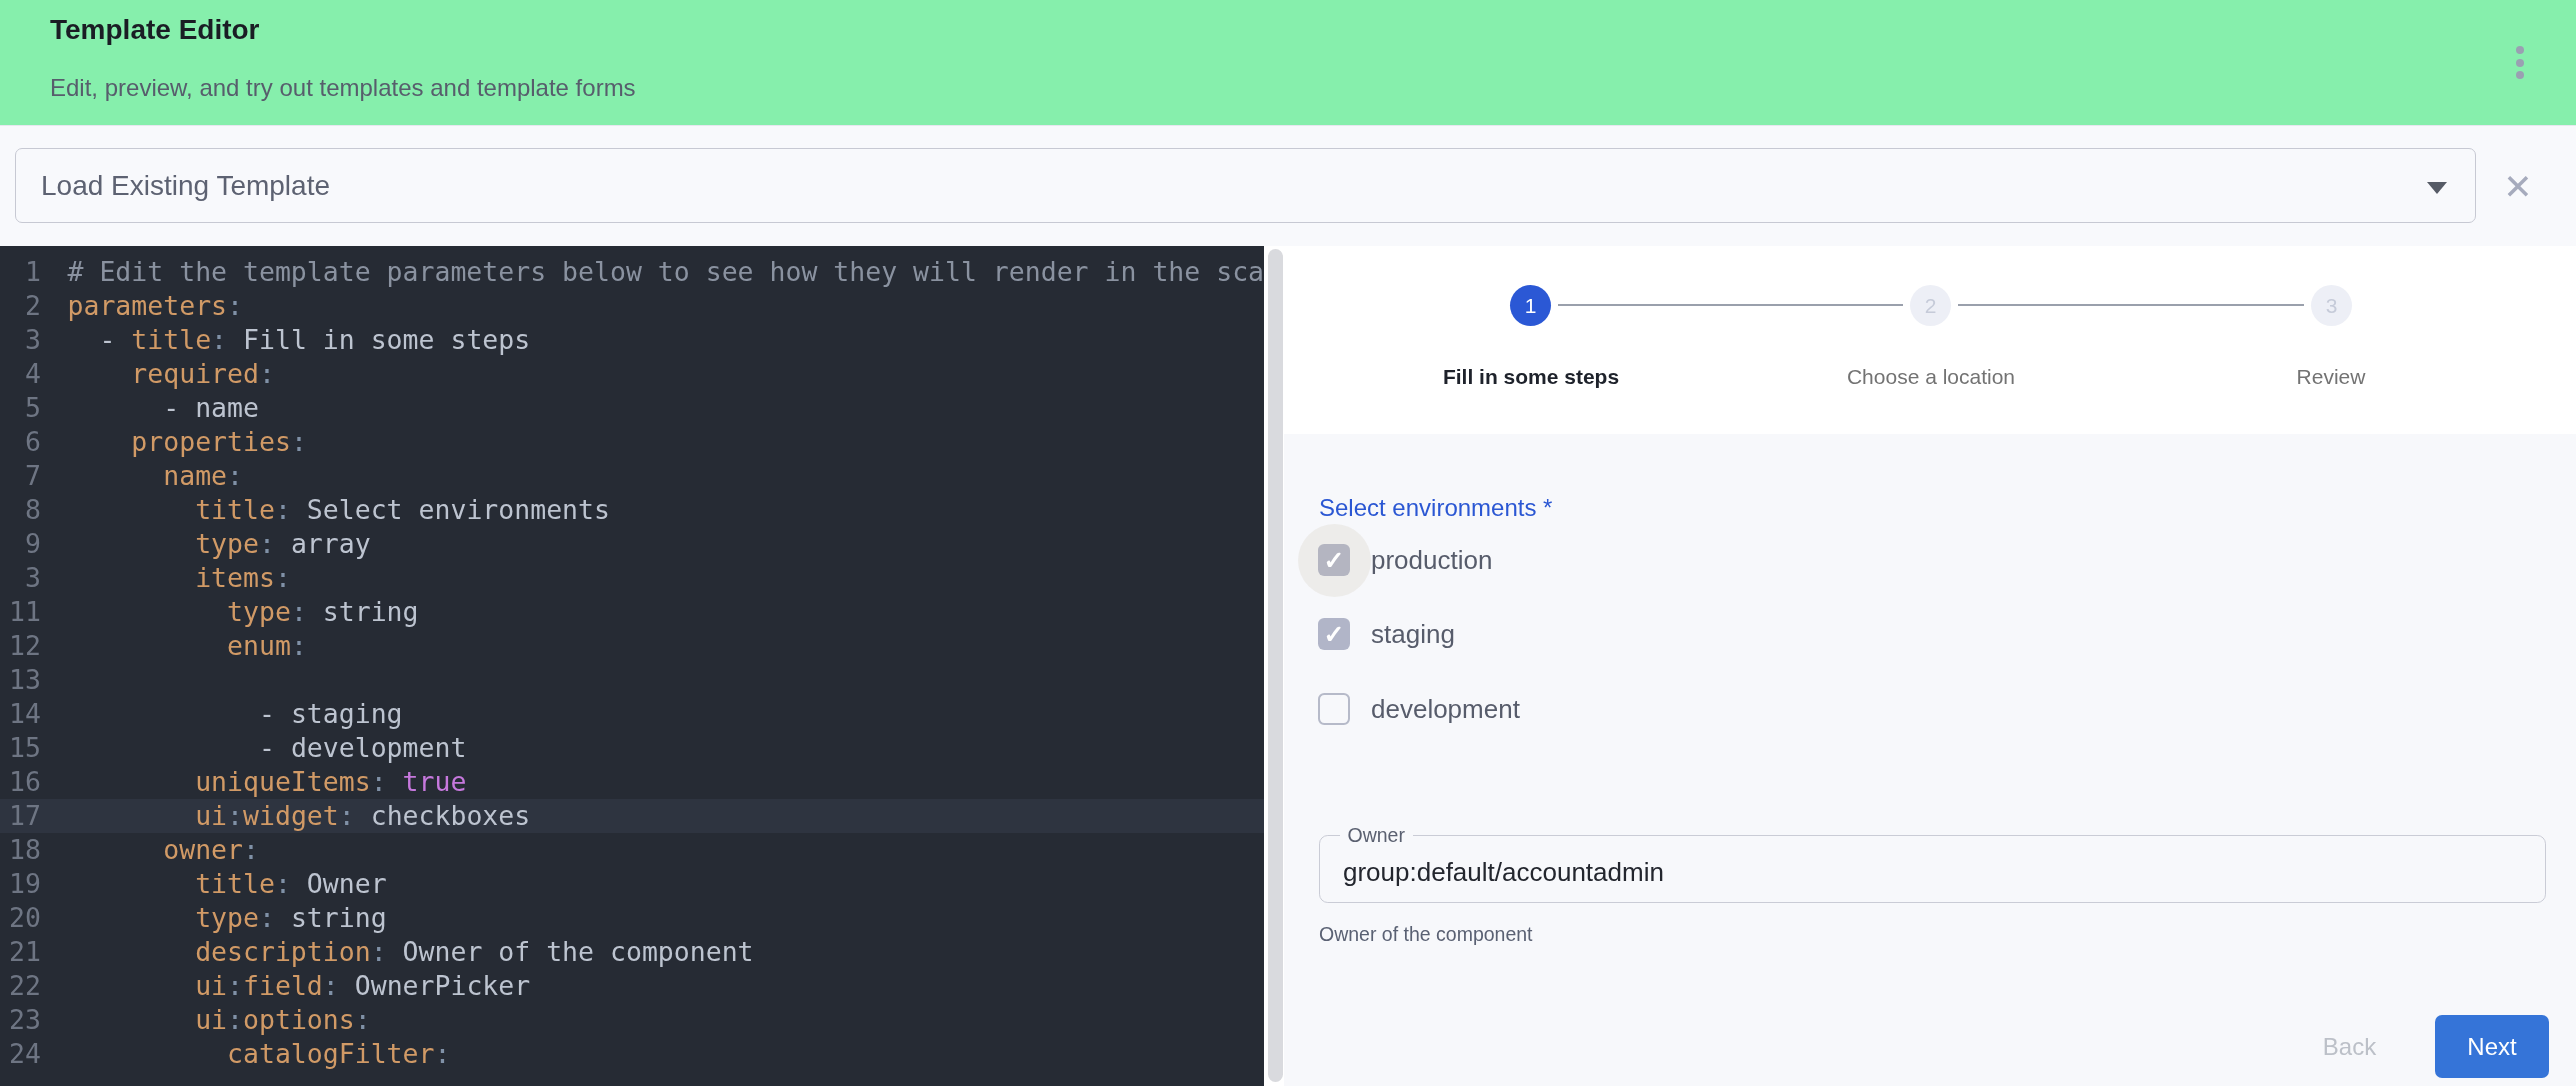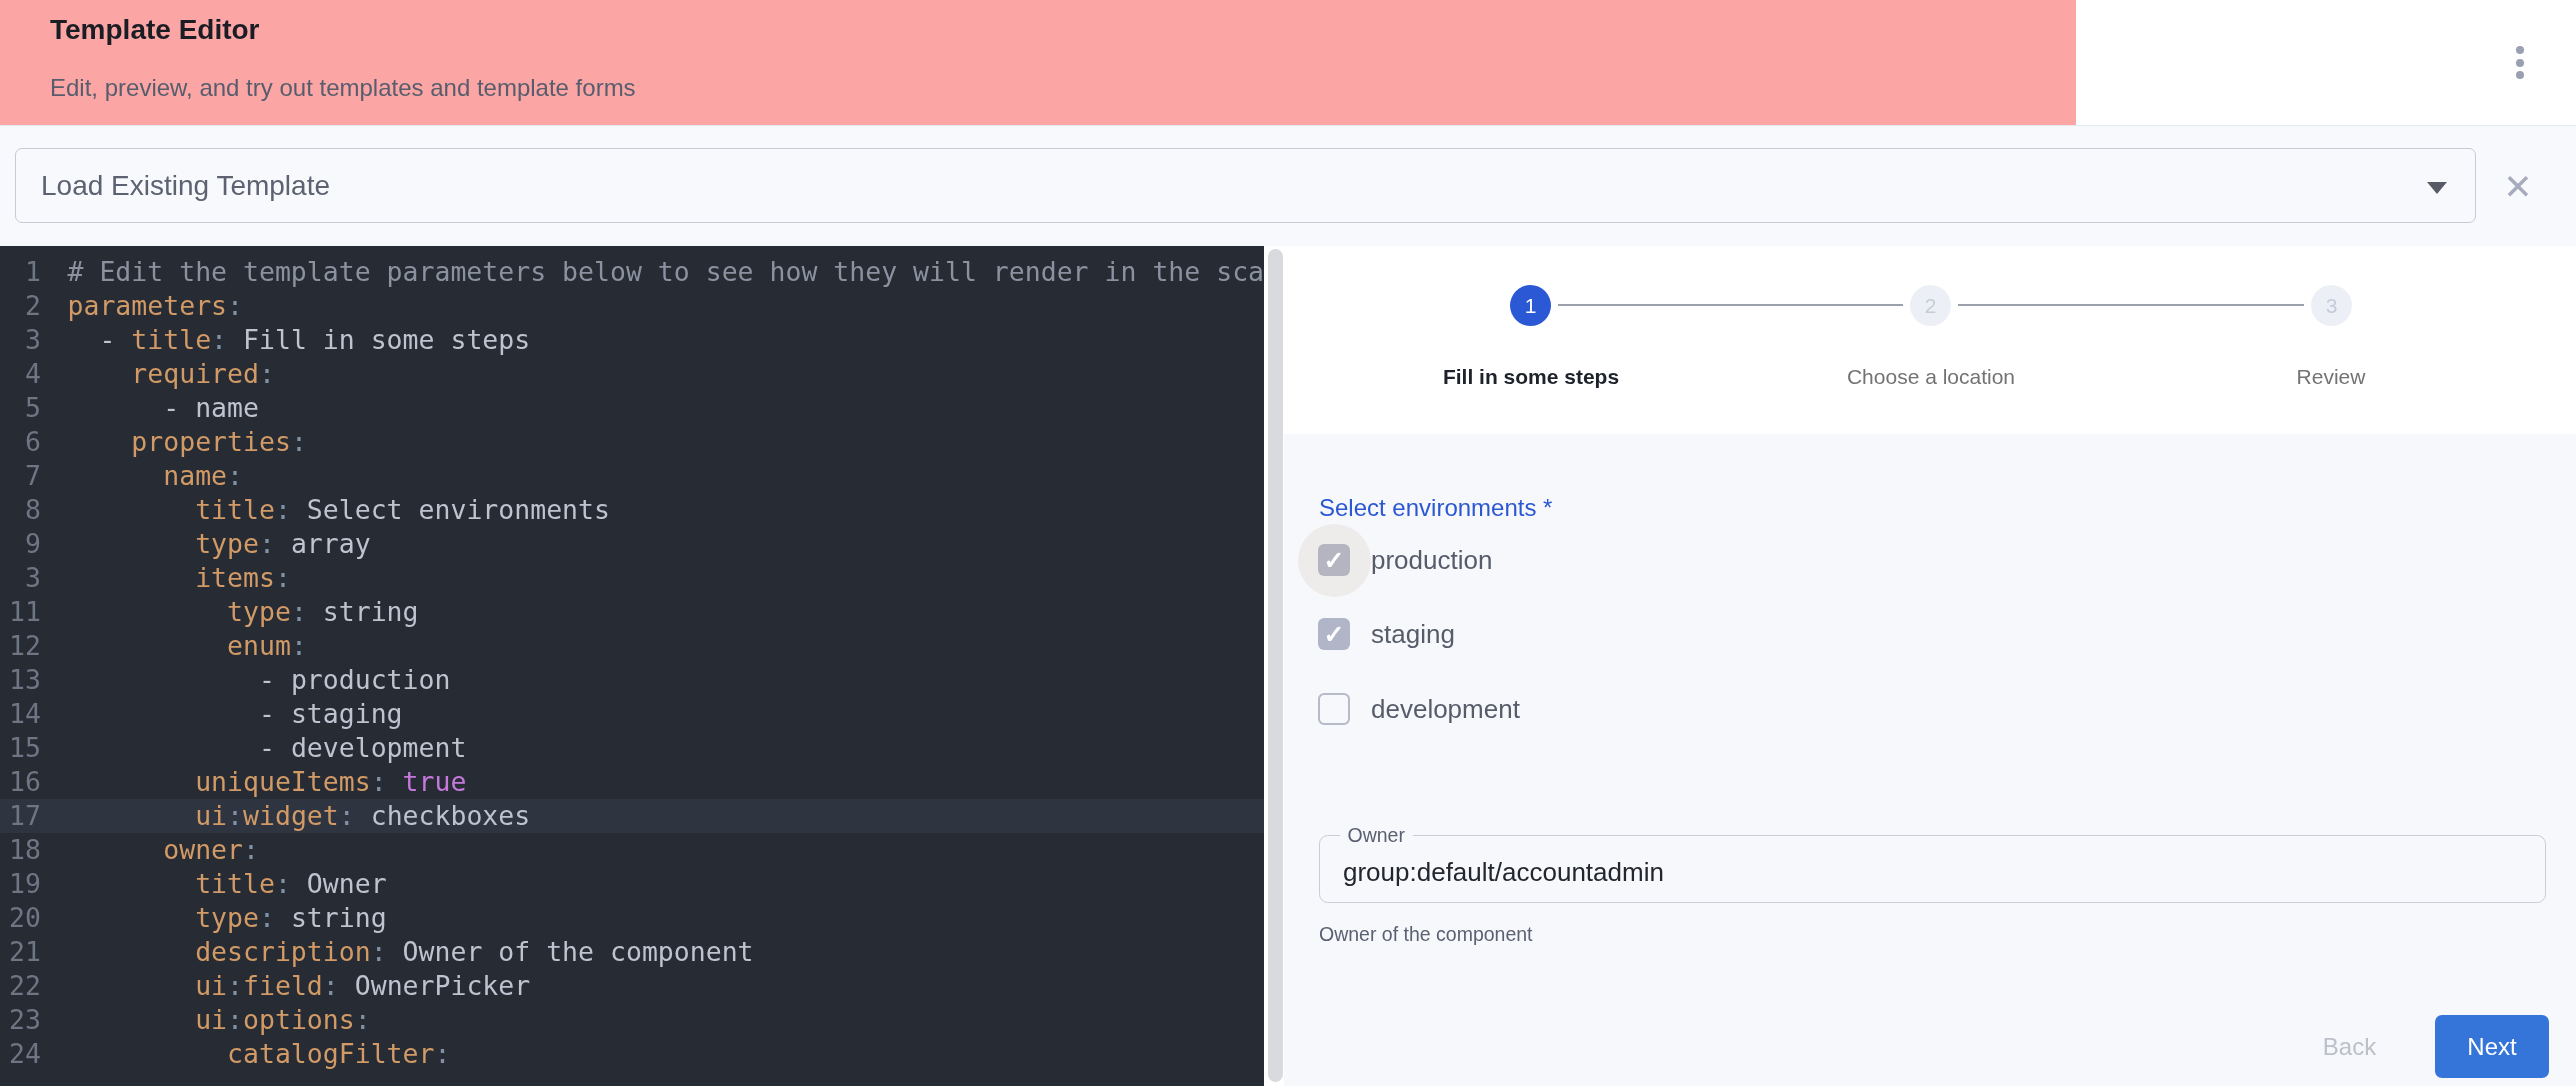--- a/index.html
+++ b/index.html
@@ -10,21 +10,21 @@
     --panel-bg:#f7f8fb; --toolbar-bg:#f8f9fc;
     --border-gray:#c7c9d3; --divider:#e6e8ef;
     --txt-dark:#1a1d24; --txt-gray:#575d6c;
   }
   html,body{margin:0;padding:0;}
   body{
     width:2576px;height:1086px;position:relative;overflow:hidden;
     background:#ffffff;font-family:"Liberation Sans", sans-serif;
   }
   
-  #header{position:absolute;left:0;top:0;width:2076px;height:125px;background:#fca5a5;}
+  #header{position:absolute;left:0;top:0;width:2576px;height:125px;background:#86efac;}
   #page-title{position:absolute;left:50px;top:14px;font-size:28px;font-weight:700;color:var(--txt-dark);}
   #page-subtitle{position:absolute;left:50px;top:74px;font-size:24px;color:var(--txt-gray);}
   #kebab{position:absolute;left:2500px;top:37px;width:39px;height:51px;cursor:pointer;
     display:flex;flex-direction:column;align-items:center;justify-content:center;gap:4.4px;}
   #kebab .dot{width:8px;height:8px;border-radius:50%;background:#9aa0b2;}
   
   #toolbar{position:absolute;left:0;top:125px;width:2576px;height:121px;background:var(--toolbar-bg);border-top:0.9px solid var(--divider);box-sizing:border-box;}
   #template-select{position:absolute;left:15px;top:22px;width:2461px;height:75px;box-sizing:border-box;
     border:1.3px solid var(--border-gray);border-radius:7px;display:flex;align-items:center;cursor:pointer;}
   #template-select .sel-label{margin-left:25px;font-size:28px;color:#5d6272;}
@@ -109,21 +109,21 @@
     <div class="line"><span class="ln">3</span><span class="code"><span class="tok-plain">  - </span><span class="tok-key">title</span><span class="tok-punct">: </span><span class="tok-val">Fill in some steps</span></span></div>
     <div class="line"><span class="ln">4</span><span class="code"><span class="tok-plain">    </span><span class="tok-key">required</span><span class="tok-punct">:</span></span></div>
     <div class="line"><span class="ln">5</span><span class="code"><span class="tok-plain">      - </span><span class="tok-val">name</span></span></div>
     <div class="line"><span class="ln">6</span><span class="code"><span class="tok-plain">    </span><span class="tok-key">properties</span><span class="tok-punct">:</span></span></div>
     <div class="line"><span class="ln">7</span><span class="code"><span class="tok-plain">      </span><span class="tok-key">name</span><span class="tok-punct">:</span></span></div>
     <div class="line"><span class="ln">8</span><span class="code"><span class="tok-plain">        </span><span class="tok-key">title</span><span class="tok-punct">: </span><span class="tok-val">Select environments</span></span></div>
     <div class="line"><span class="ln">9</span><span class="code"><span class="tok-plain">        </span><span class="tok-key">type</span><span class="tok-punct">: </span><span class="tok-val">array</span></span></div>
     <div class="line"><span class="ln">3</span><span class="code"><span class="tok-plain">        </span><span class="tok-key">items</span><span class="tok-punct">:</span></span></div>
     <div class="line"><span class="ln">11</span><span class="code"><span class="tok-plain">          </span><span class="tok-key">type</span><span class="tok-punct">: </span><span class="tok-val">string</span></span></div>
     <div class="line"><span class="ln">12</span><span class="code"><span class="tok-plain">          </span><span class="tok-key">enum</span><span class="tok-punct">:</span></span></div>
-    <div class="line"><span class="ln">13</span><span class="code"><span class="tok-plain">            - </span><span class="tok-val">production</span></span></div>
+    <div class="line"><span class="ln">13</span></div>
     <div class="line"><span class="ln">14</span><span class="code"><span class="tok-plain">            - </span><span class="tok-val">staging</span></span></div>
     <div class="line"><span class="ln">15</span><span class="code"><span class="tok-plain">            - </span><span class="tok-val">development</span></span></div>
     <div class="line"><span class="ln">16</span><span class="code"><span class="tok-plain">        </span><span class="tok-key">uniqueItems</span><span class="tok-punct">: </span><span class="tok-bool">true</span></span></div>
     <div class="line active"><span class="ln">17</span><span class="code"><span class="tok-plain">        </span><span class="tok-key">ui</span><span class="tok-punct">:</span><span class="tok-key">widget</span><span class="tok-punct">: </span><span class="tok-val">checkboxes</span></span></div>
     <div class="line"><span class="ln">18</span><span class="code"><span class="tok-plain">      </span><span class="tok-key">owner</span><span class="tok-punct">:</span></span></div>
     <div class="line"><span class="ln">19</span><span class="code"><span class="tok-plain">        </span><span class="tok-key">title</span><span class="tok-punct">: </span><span class="tok-val">Owner</span></span></div>
     <div class="line"><span class="ln">20</span><span class="code"><span class="tok-plain">        </span><span class="tok-key">type</span><span class="tok-punct">: </span><span class="tok-val">string</span></span></div>
     <div class="line"><span class="ln">21</span><span class="code"><span class="tok-plain">        </span><span class="tok-key">description</span><span class="tok-punct">: </span><span class="tok-val">Owner of the component</span></span></div>
     <div class="line"><span class="ln">22</span><span class="code"><span class="tok-plain">        </span><span class="tok-key">ui</span><span class="tok-punct">:</span><span class="tok-key">field</span><span class="tok-punct">: </span><span class="tok-val">OwnerPicker</span></span></div>
     <div class="line"><span class="ln">23</span><span class="code"><span class="tok-plain">        </span><span class="tok-key">ui</span><span class="tok-punct">:</span><span class="tok-key">options</span><span class="tok-punct">:</span></span></div>

